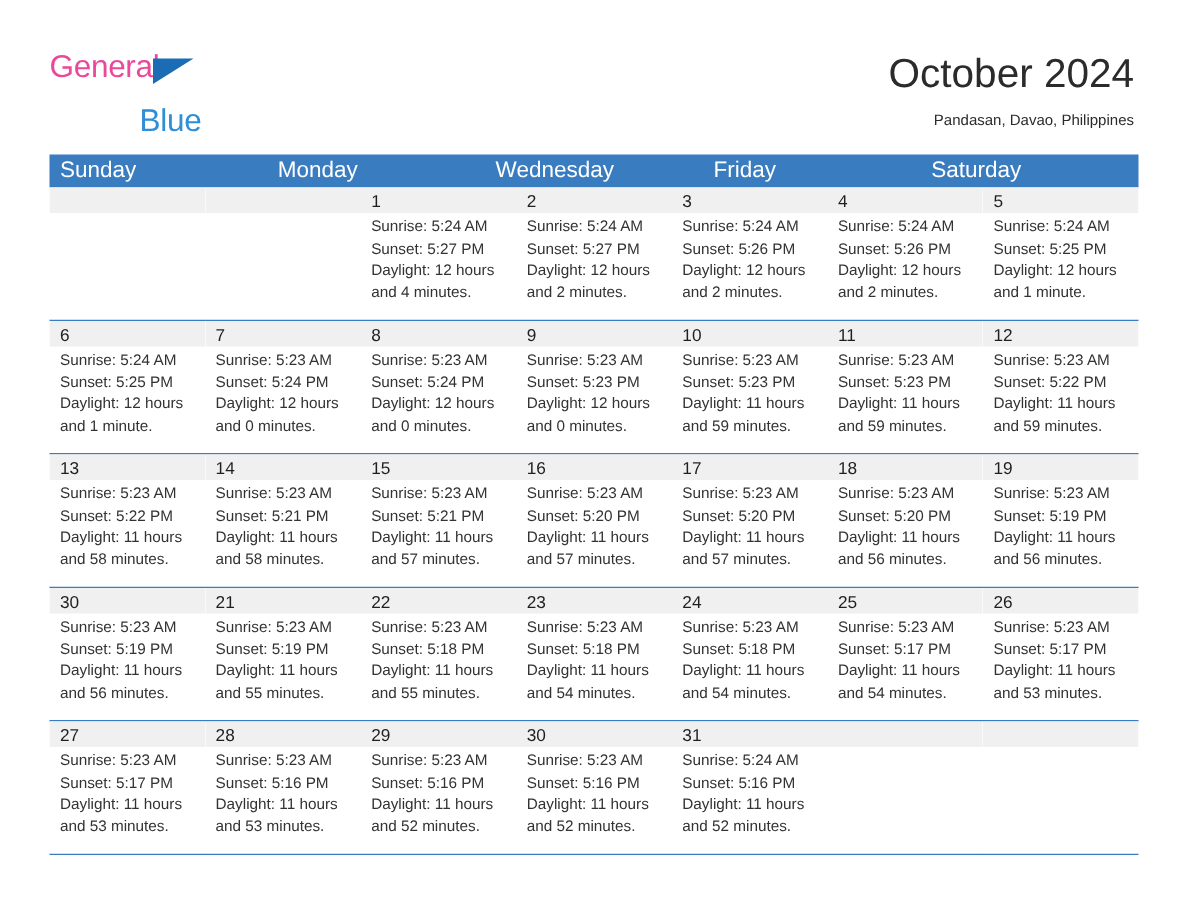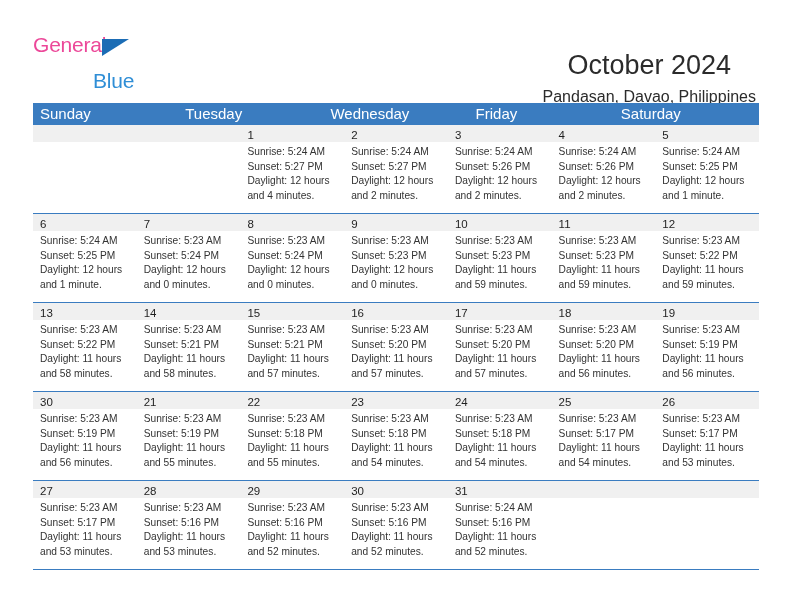--- a/index.html
+++ b/index.html
@@ -60,32 +60,32 @@
     top: 36px;
     font-size: 21px;
     color: #2f8ed6;
     letter-spacing: -0.2px;
     font-family: "Liberation Sans", sans-serif;
   }
 
   .title-block {
     position: absolute;
     right: 36px;
-    top: 48px;
-    text-align: center;
+    top: 32px;
+    text-align: right;
   }
   .cal-title {
     font-size: 27px;
     color: #2b2b2b;
     line-height: 34px;
     white-space: nowrap;
   }
   .cal-subtitle {
     margin-top: 6px;
-    font-size: 16px;
+    font-size: 10px;
     color: #2b2b2b;
     line-height: 18px;
     white-space: nowrap;
   }
 
   
   .calendar {
     position: absolute;
     left: 33px;
     top: 103px;
@@ -161,21 +161,21 @@
     <div class="title-block">
       <div class="cal-title">October 2024</div>
       <div class="cal-subtitle">Pandasan, Davao, Philippines</div>
     </div>
 
   </div>
 
   <div class="calendar">
     <div class="dow-row" id="dow-row">
         <div class="dow">Sunday</div>
-        <div class="dow">Tuesday</div>
+        <div class="dow">Monday</div>
         <div class="dow">Wednesday</div>
         <div class="dow">Friday</div>
         <div class="dow">Saturday</div>
       </div>
     <div id="weeks-container">
         <div class="week">
           <div class="cell empty">
             <div class="cell-head"><span class="daynum"></span></div>
           </div>
           <div class="cell empty">

